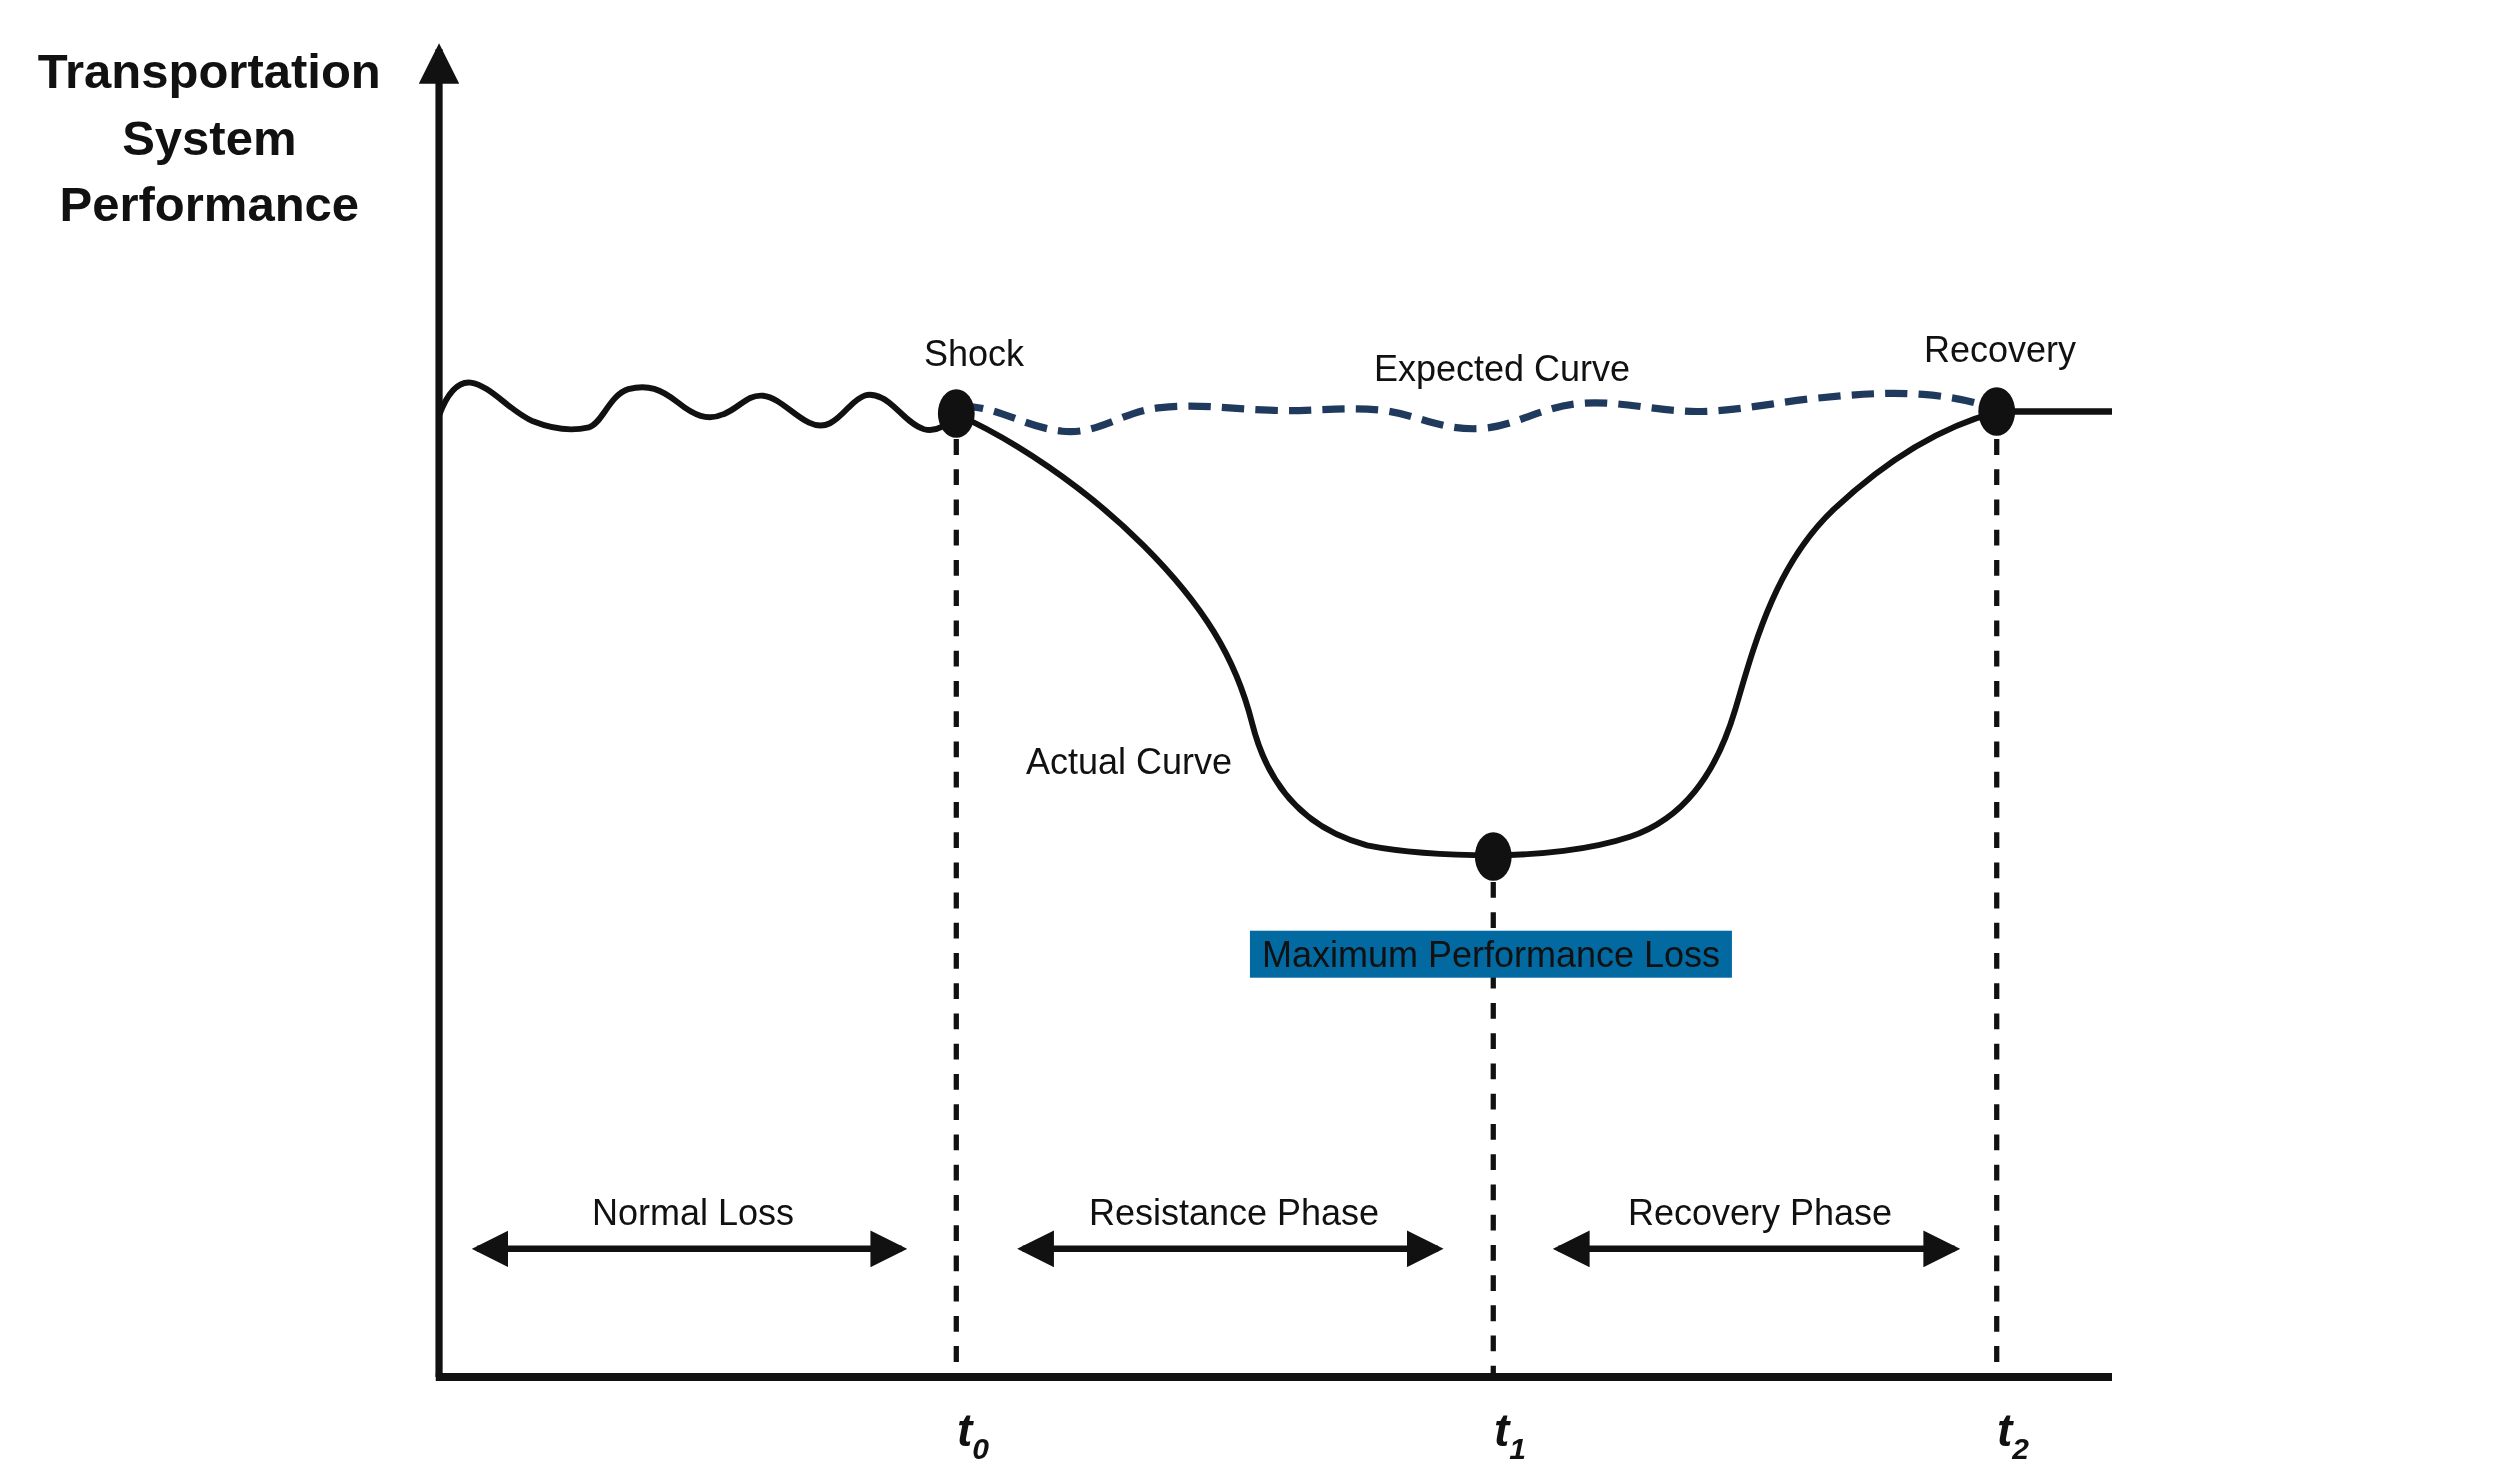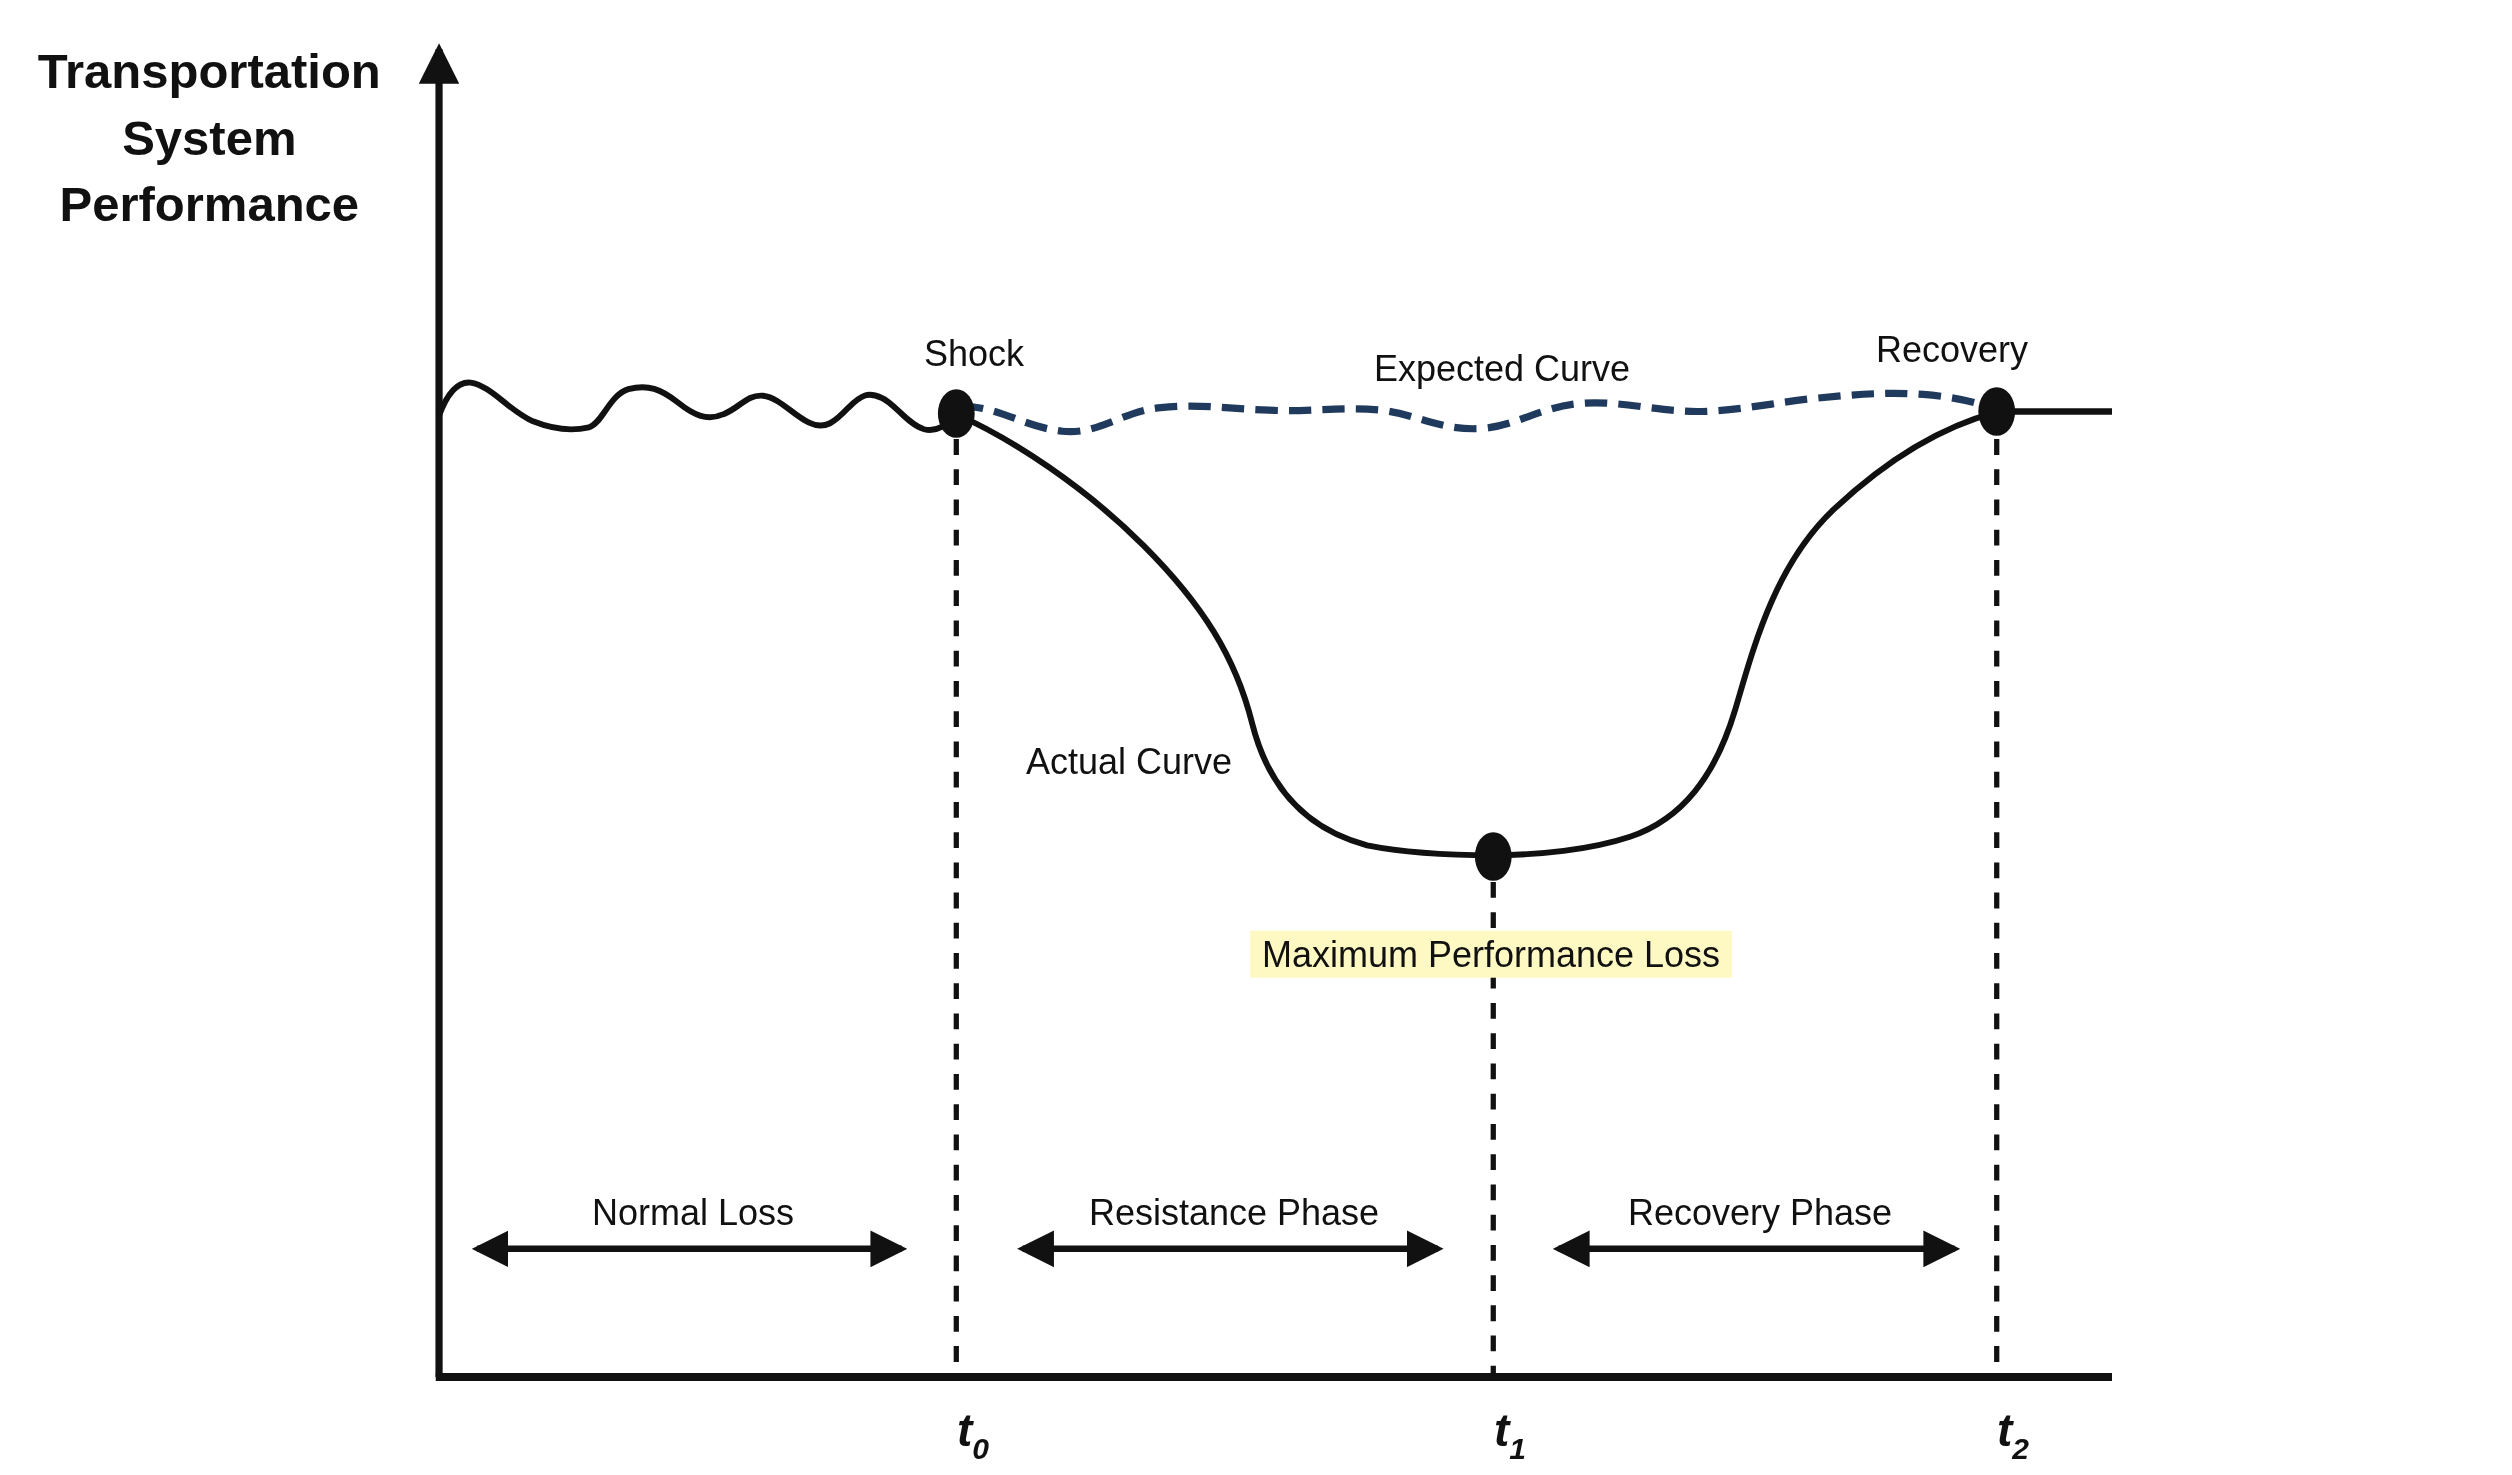--- a/index.html
+++ b/index.html
@@ -13,21 +13,21 @@
   }
   #plot-svg{position:absolute;left:0;top:0;width:2512px;height:1475px;}
   .lbl{
     position:absolute;
     transform:translate(-50%,-50%);
     font-size:36px;
     line-height:1.15;
     color:#111111;
     white-space:nowrap;
   }
-  .lbl-maxloss{background:#fef9c3;padding:2.6px 12px;}
+  .lbl-maxloss{background:#0369a1;padding:2.6px 12px;}
   #ylabel{
     position:absolute;
     left:5.3px;top:38px;width:408px;
     text-align:center;
     font-size:49px;
     font-weight:bold;
     line-height:1.36;
     white-space:pre-line;
   }
   #xlabel{
@@ -112,21 +112,21 @@
     <line x1="2371" y1="1900" x2="2974" y2="1900" stroke="#111111" stroke-width="10" marker-start="url(#ah)" marker-end="url(#ah)"></line>
   </svg>
 
   <div id="ylabel">Transportation
 System
 Performance</div>
   <div id="xlabel">Time</div>
 
   <div class="lbl" style="left:974px;top:354px">Shock</div>
   <div class="lbl" style="left:1502px;top:369px">Expected Curve</div>
-  <div class="lbl" style="left:1952px;top:350px">Recovery</div>
+  <div class="lbl" style="left:2000px;top:350px">Recovery</div>
   <div class="lbl" style="left:1129px;top:762px">Actual Curve</div>
   <div class="lbl lbl-maxloss" style="left:1491px;top:954px">Maximum Performance Loss</div>
 
   <div class="lbl" style="left:693px;top:1213px">Normal Loss</div>
   <div class="lbl" style="left:1234px;top:1213px">Resistance Phase</div>
   <div class="lbl" style="left:1760px;top:1213px">Recovery Phase</div>
 
   <div class="tick" style="left:973px;top:1434px">
     <span>t</span><span class="tsub">0</span>
   </div>

